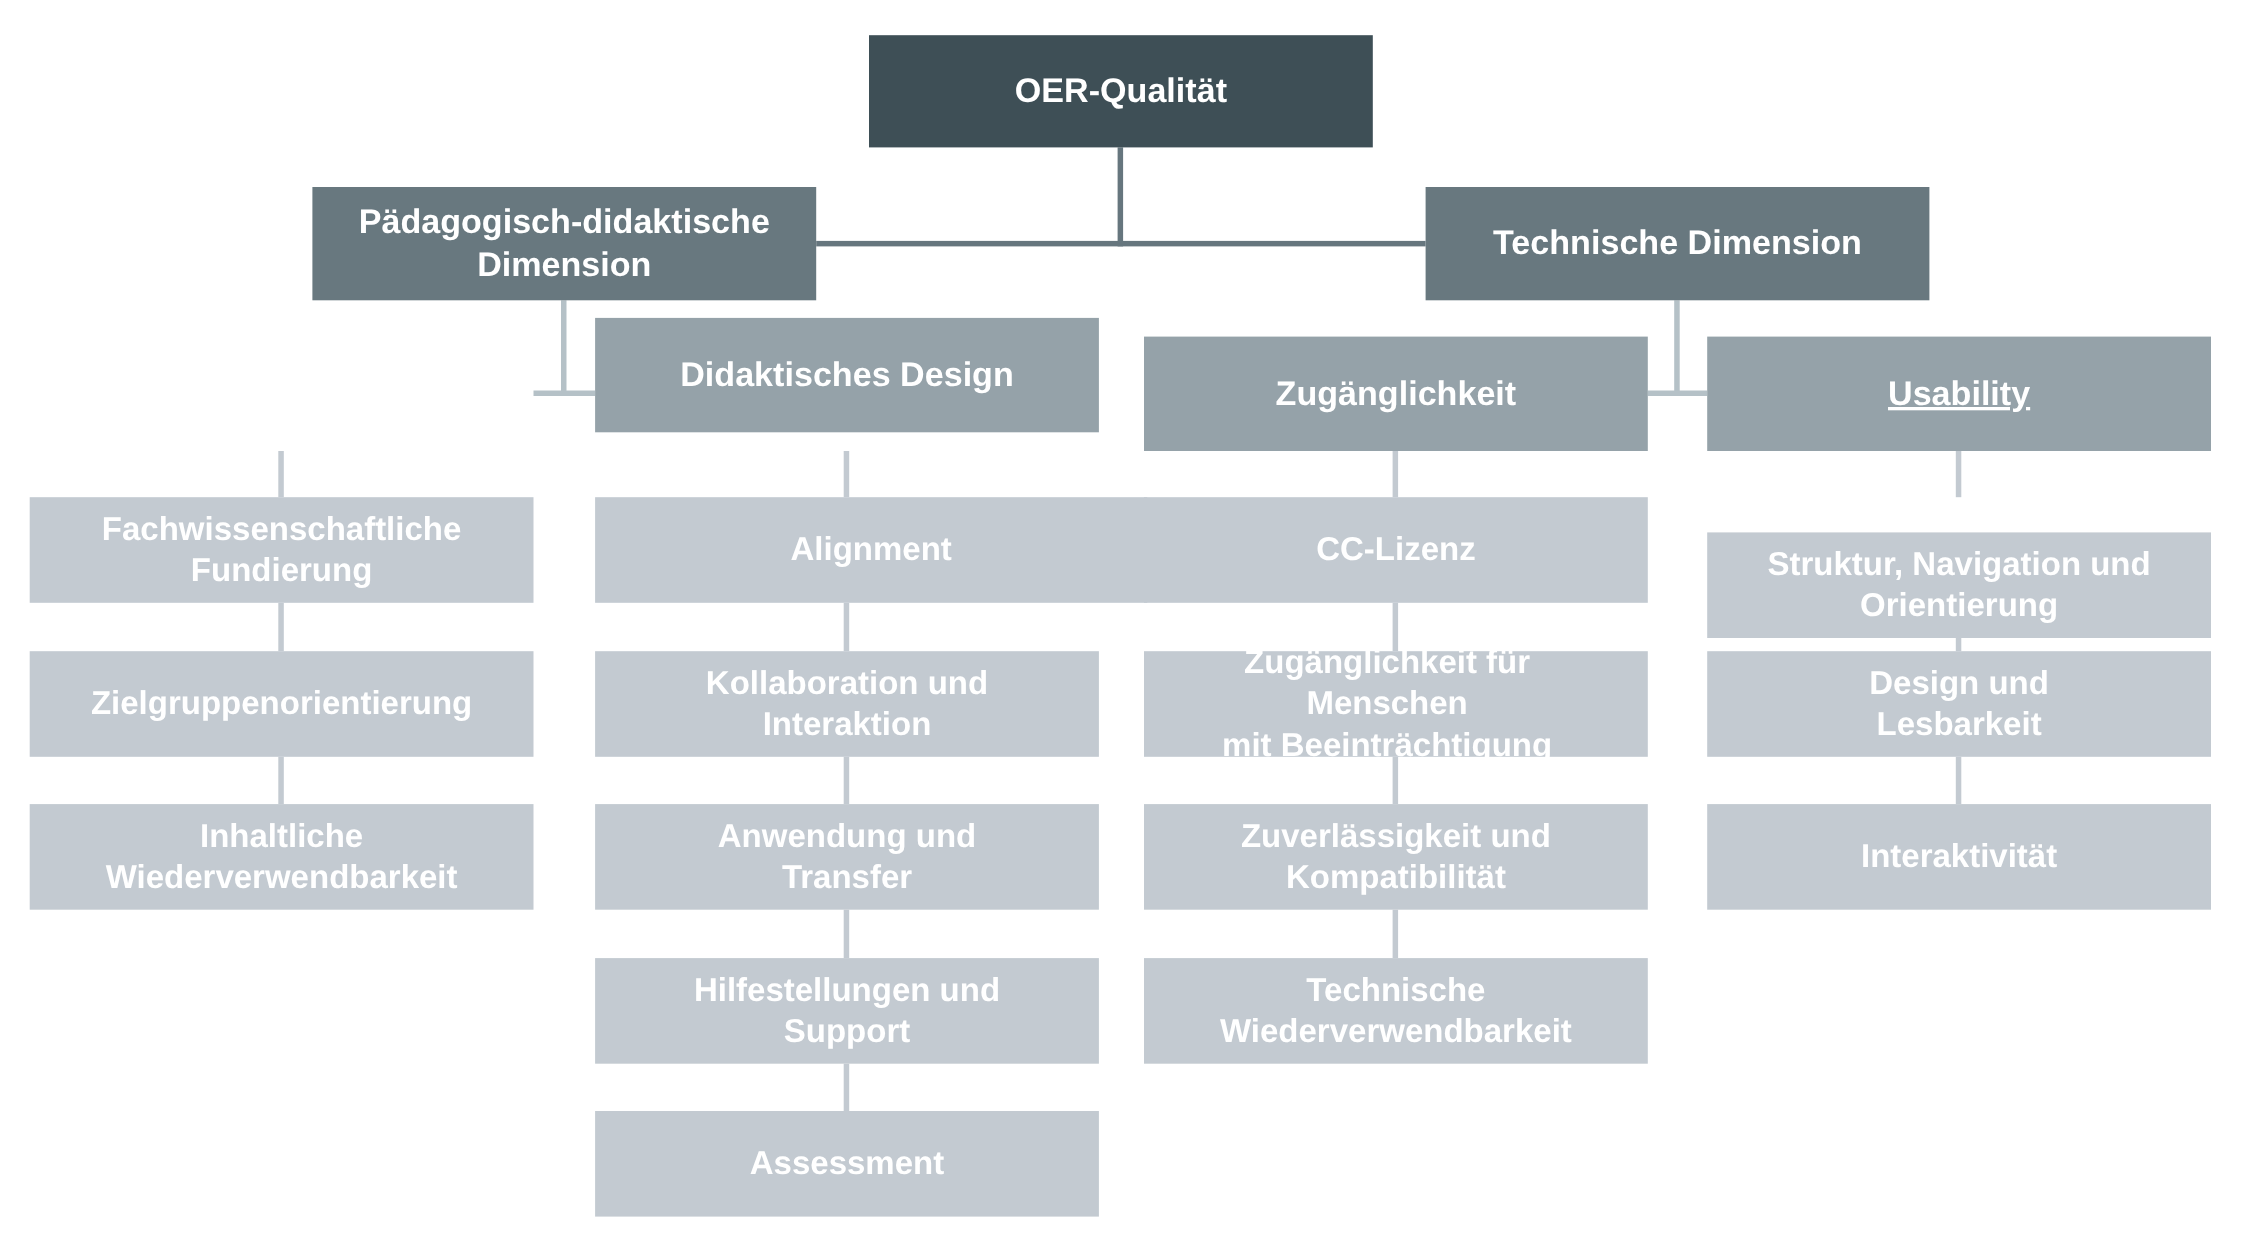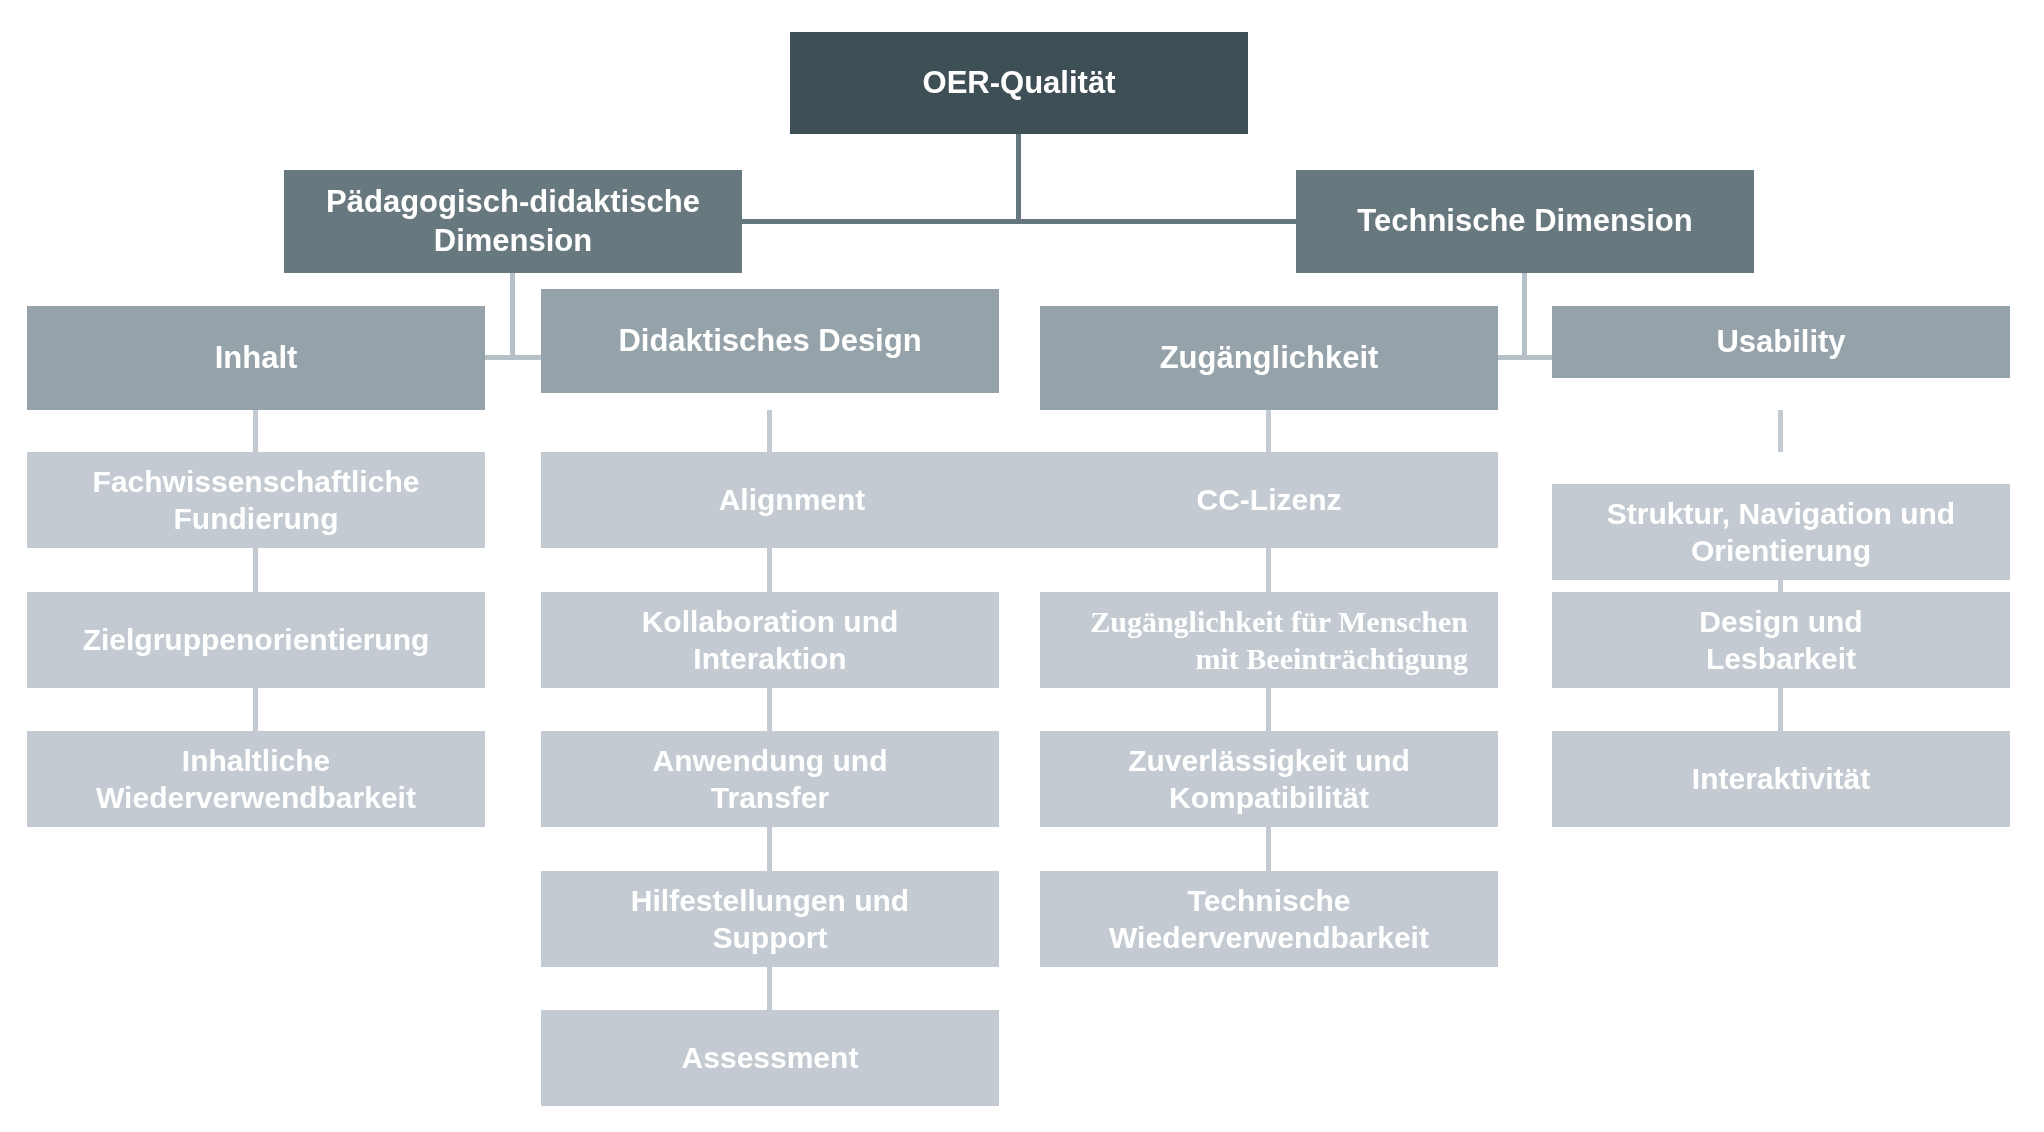--- a/index.html
+++ b/index.html
@@ -27,21 +27,21 @@
     font-size: 30px;
     line-height: 1.25;
     white-space: pre-line;
     box-sizing: border-box;
     padding: 4px 14px;
   }
   .box.root      { background: var(--root-fill, #3e4f56); font-size: 31px; }
   .box.dimension { background: var(--dimension-fill, #68787f); font-size: 31px; }
   .box.header    { background: var(--header-fill, #95a2a9); font-size: 31px; }
   .box.item      { background: var(--item-fill, #c3cad1); }
-  .box.align-right { justify-content: flex-end; text-align: right; padding-right: 30px; font-family: Liberation Serif, serif; }
+  .box.align-right { justify-content: flex-end; padding-right: 30px; }
   .line {
     position: absolute;
   }
   .line.dark  { background: var(--line-dark, #66767e); }
   .line.elbow { background: var(--line-elbow, #b5c1c7); }
   .line.light { background: var(--line-light, #c3cad1); }
 </style>
 </head>
 <body>
 
@@ -73,21 +73,20 @@
   <div class="line light" style="left:1778px; top:410px; width:5px; height:42px;"></div>
   <div class="line light" style="left:1778px; top:548px; width:5px; height:44px;"></div>
   <div class="line light" style="left:1778px; top:688px; width:5px; height:43px;"></div>
 
   <div class="box root" style="left:790px; top:32px; width:458px; height:102px;">OER-Qualität</div>
 
   <div class="box dimension" style="left:1296px; top:170px; width:458px; height:103px;">Technische Dimension</div>
   <div class="box dimension" style="left:284px; top:170px; width:458px; height:103px;">Pädagogisch-didaktische
 Dimension</div>
 
-  <div class="box header" style="left:27px; top:306px; width:458px; height:104px;">Inhalt</div>
   <div class="box item" style="left:27px; top:452px; width:458px; height:96px;">Fachwissenschaftliche
 Fundierung</div>
   <div class="box item" style="left:27px; top:592px; width:458px; height:96px;">Zielgruppenorientierung</div>
   <div class="box item" style="left:27px; top:731px; width:458px; height:96px;">Inhaltliche
 Wiederverwendbarkeit</div>
 
   <div class="box header" style="left:541px; top:289px; width:458px; height:104px;">Didaktisches Design</div>
   <div class="box item" style="left:541px; top:452px; width:502px; height:96px;">Alignment</div>
   <div class="box item" style="left:541px; top:592px; width:458px; height:96px;">Kollaboration und
 Interaktion</div>
@@ -99,20 +98,20 @@
 
   <div class="box header" style="left:1040px; top:306px; width:458px; height:104px;">Zugänglichkeit</div>
   <div class="box item" style="left:1040px; top:452px; width:458px; height:96px;">CC-Lizenz</div>
   <div class="box item align-right" style="left:1040px; top:592px; width:458px; height:96px;">Zugänglichkeit für Menschen
 mit Beeinträchtigung</div>
   <div class="box item" style="left:1040px; top:731px; width:458px; height:96px;">Zuverlässigkeit und
 Kompatibilität</div>
   <div class="box item" style="left:1040px; top:871px; width:458px; height:96px;">Technische
 Wiederverwendbarkeit</div>
 
-  <div class="box header" style="left:1552px; top:306px; width:458px; height:72px;">Usability</div>
+  <div class="box header" style="left:1552px; top:306px; width:458px; height:104px;text-decoration:underline;">Usability</div>
   <div class="box item" style="left:1552px; top:452px; width:458px; height:96px;margin-top:32px;">Struktur, Navigation und
 Orientierung</div>
   <div class="box item" style="left:1552px; top:592px; width:458px; height:96px;">Design und
 Lesbarkeit</div>
   <div class="box item" style="left:1552px; top:731px; width:458px; height:96px;">Interaktivität</div>
 
 </div>
 
 </body></html>

